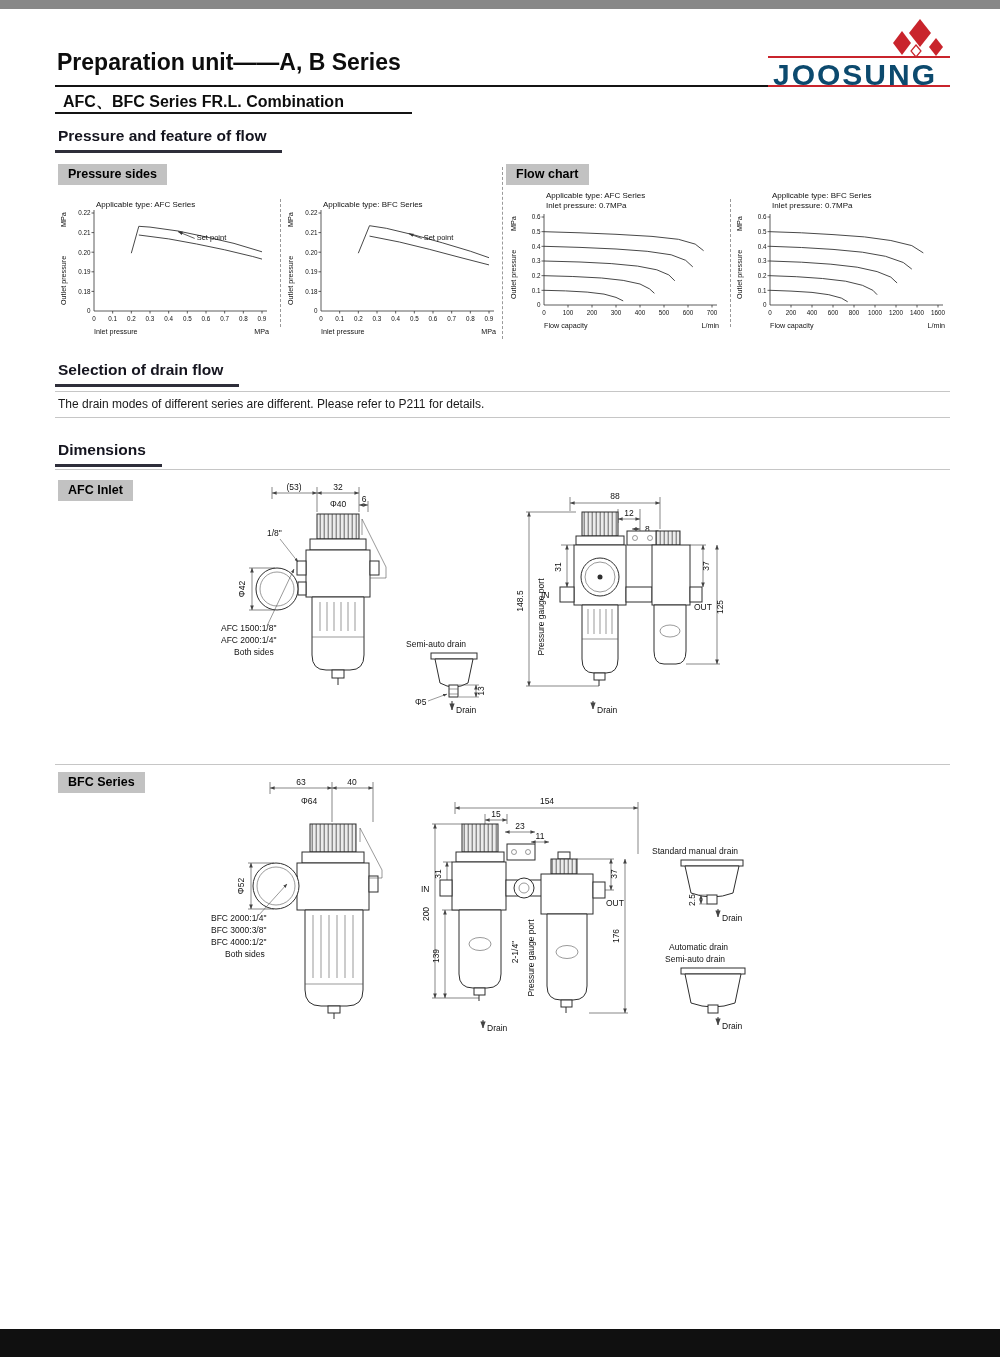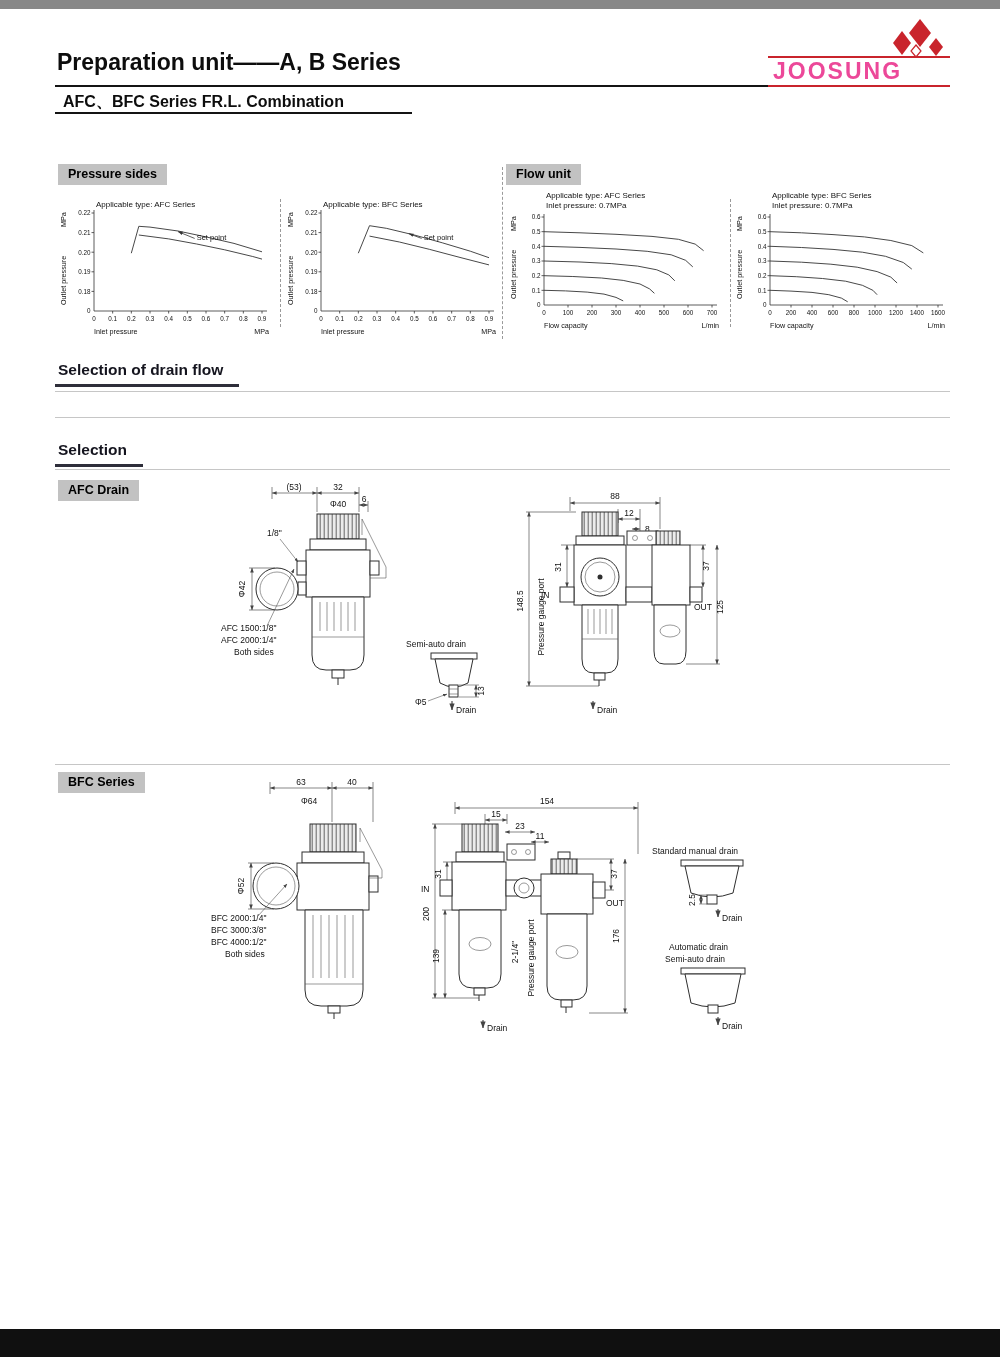--- a/index.html
+++ b/index.html
@@ -9,21 +9,21 @@
   .title { font-size:23px; font-weight:bold; color:#0d0d0d; }
   .subtitle { font-size:16px; font-weight:bold; color:#0d0d0d; }
   .rule-dark { background:#141414; }
   .hairline { position:absolute; left:55px; width:895px; height:1px; background:#c6c6c6; }
   .section-h { position:absolute; left:55px; font-size:15.5px; font-weight:bold; color:#14141e;
                border-bottom:3px solid #2e2e3a; padding:0 16px 5px 3px; }
   .graybox { position:absolute; background:#c2c2c2; color:#000; font-weight:bold; font-size:12.5px;
              padding:3px 10px 4px 10px; z-index:3; }
   .note { position:absolute; font-size:12px; color:#1a1a1a; }
   .sep { position:absolute; width:0; border-left:1px dashed #9a9a9a; }
-  .logo-text { position:absolute; font-size:23px; font-weight:bold; letter-spacing:2px; color:#ec4899; }
+  .logo-text { position:absolute; font-size:30px; font-weight:bold; letter-spacing:2px; color:#0c4a6e; }
   .logo-rule { position:absolute; height:2px; background:#c9242c; }
   .bottomband { position:absolute; left:0; width:1000px; background:#101010; }
   svg text { font-family:"Liberation Sans", sans-serif; }
   
   .cax { stroke:#333; stroke-width:0.8; fill:none; }
   .ctk { font-size:6.3px; fill:#111; }
   .ctt { font-size:8px; fill:#111; }
   .clb { font-size:7.2px; fill:#111; }
   .cln { stroke:#333; stroke-width:0.9; fill:none; }
   .can { font-size:7.5px; fill:#111; }
@@ -48,23 +48,24 @@
     <polygon points="64,21 71,30 64,39 57,30" fill="#c9242c"></polygon>
     <polygon points="44,28 49,34 44,40 39,34" fill="#ffffff" stroke="#c9242c" stroke-width="1.2"></polygon>
   </svg>
   <div class="logo-rule" style="left:768px; top:47px; width:182px;"></div>
   <div class="logo-text" style="left:773px; top:49px;">JOOSUNG</div>
   <div class="logo-rule" style="left:768px; top:76px; width:182px;"></div>
 
   <div class="abs subtitle" style="left:63px; top:83px;text-align:right;">AFC、BFC Series FR.L. Combination</div>
   <div class="abs rule-dark" style="left:55px; top:103px; width:357px; height:2px;"></div>
 
+  <div class="section-h" style="top:118px;">Pressure and feature of flow</div>
 
   <div class="graybox" style="left:58px; top:155px;">Pressure sides</div>
-  <div class="graybox" style="left:506px; top:155px;">Flow unit</div>
+  <div class="graybox" style="left:506px; top:155px;">Flow chart</div>
 
   <svg id="chart-p-afc" class="abs" style="left:58px; top:186px;" width="215" height="142" viewBox="0 0 215 142">
       <line x1="36" y1="15" x2="36" y2="116" class="cax"></line>
       <line x1="36" y1="116" x2="209" y2="116" class="cax"></line>
       <text x="36" y="125.5" text-anchor="middle" class="ctk">0</text>
       <line x1="54.666666666666664" y1="116" x2="54.666666666666664" y2="118.5" class="cax"></line>
       <text x="54.666666666666664" y="125.5" text-anchor="middle" class="ctk">0.1</text>
       <line x1="73.33333333333333" y1="116" x2="73.33333333333333" y2="118.5" class="cax"></line>
       <text x="73.33333333333333" y="125.5" text-anchor="middle" class="ctk">0.2</text>
       <line x1="92" y1="116" x2="92" y2="118.5" class="cax"></line>
@@ -235,26 +236,27 @@
       <polyline points="36.0,86.7 62.3,87.7 88.5,89.5 111.6,92.2 128.4,96.3 138.9,101.3 143.1,105.7" class="cln"></polyline>
       <polyline points="36.0,101.3 57.0,102.1 78.0,103.4 94.8,105.7 107.4,109.1 113.7,112.8" class="cln"></polyline>
     </svg>
 
   <div class="sep" style="left:280px; top:190px; height:128px;"></div>
   <div class="sep" style="left:502px; top:158px; height:172px;"></div>
   <div class="sep" style="left:730px; top:190px; height:128px;"></div>
 
   <div class="section-h" style="top:352px;">Selection of drain flow</div>
   <div class="hairline" style="top:382px;"></div>
+  <div class="note" style="left:58px; top:388px;">The drain modes of different series are different. Please refer to P211 for details.</div>
   <div class="hairline" style="top:408px;"></div>
 
-  <div class="section-h" style="top:432px;">Selection</div>
+  <div class="section-h" style="top:432px;">Dimensions</div>
   <div class="hairline" style="top:460px;"></div>
 
-  <div class="graybox" style="left:58px; top:471px;">AFC Drain</div>
+  <div class="graybox" style="left:58px; top:471px;">AFC Inlet</div>
 
   <svg class="abs" style="left:55px; top:470px;" width="895" height="285" viewBox="0 0 895 285">
     <defs>
       <marker id="arrA" viewBox="0 0 8 8" markerWidth="7" markerHeight="7" refX="7.5" refY="4" orient="auto-start-reverse">
         <path d="M0,1 L8,4 L0,7 Z" fill="#444"></path>
       </marker>
       <pattern id="hatchA" width="4" height="6" patternUnits="userSpaceOnUse">
         <rect width="4" height="6" fill="#ececec"></rect>
         <line x1="1.2" y1="0" x2="1.2" y2="6" stroke="#666" stroke-width="1"></line>
       </pattern>

